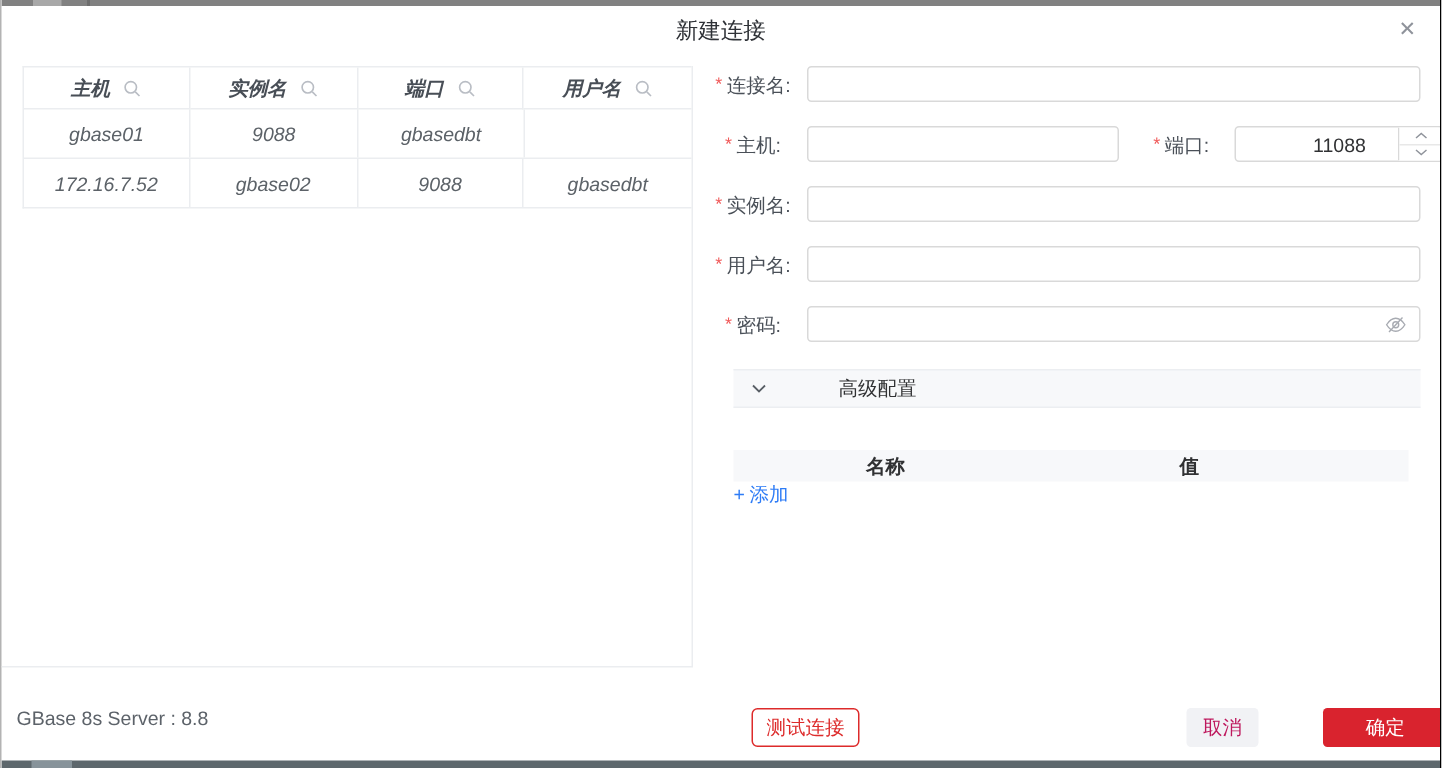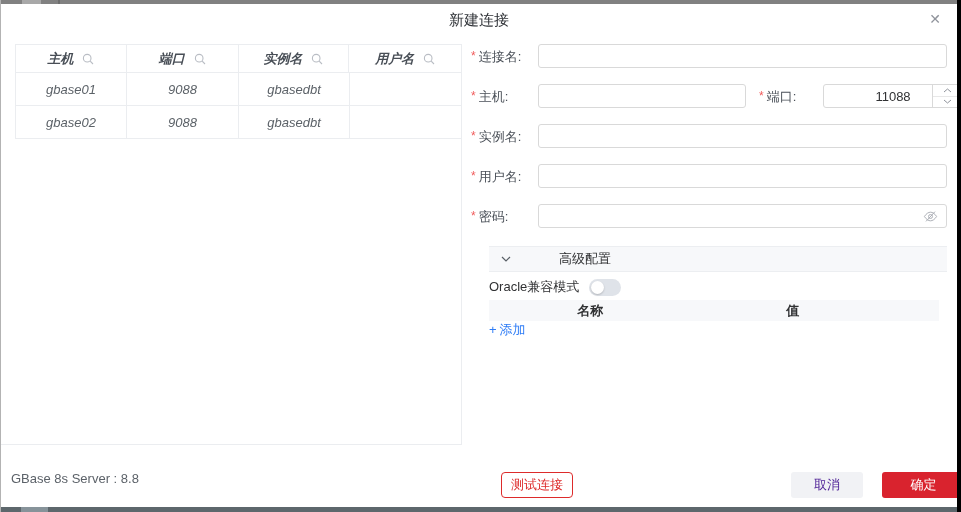--- a/index.html
+++ b/index.html
@@ -1,18 +1,18 @@
 <!DOCTYPE html>
 <html><head>
 <meta charset="utf-8">
 <style>
   html,body{margin:0;padding:0;background:#fff;}
   *{box-sizing:border-box;font-family:"Liberation Sans","DejaVu Sans",sans-serif;}
   #win{position:relative;width:961px;height:512px;background:#fff;overflow:hidden;
-       border-left:1px solid #b3b3b3;border-right:4px solid #000000;}
+       border-left:1px solid #b3b3b3;border-right:1px solid #000000;}
   
   .strip-top{position:absolute;left:0;top:0;width:100%;height:4px;background:#818181;}
   .strip-top .notch{position:absolute;left:21px;top:0;width:19px;height:4px;background:#a8a8a8;}
   .strip-top .sep{position:absolute;left:57px;top:0;width:2px;height:4px;background:#6d6d6d;}
   .strip-bottom{position:absolute;left:0;bottom:0;width:100%;height:5px;background:#5d676c;}
   .strip-bottom .notch{position:absolute;left:20px;top:0;width:27px;height:5px;background:#87939a;}
   
   .dlg-title{position:absolute;top:11px;left:0;width:100%;text-align:center;
              font-size:15px;color:#2f3237;font-weight:500;}
   .dlg-close{position:absolute;top:11px;right:16px;font-size:14px;color:#8f939b;cursor:pointer;line-height:16px;}
@@ -23,21 +23,21 @@
          font-size:13px;color:#5c6268;font-style:italic;}
   .pcell:nth-child(2){width:112px}.pcell:nth-child(4){width:112px;border-right:none;}
   .phead .pcell{height:28px;color:#484e56;font-weight:700;gap:9px;border-bottom:1px solid #ebedf0;}
   .pbody .pcell{height:32px;}
   .pbody .prow{border-bottom:1px solid #ebedf0;}
   .pbody .prow:last-child{border-bottom:none;}
   .mag{display:inline-flex;}
   .vdivider{position:absolute;left:460px;top:44px;width:1px;height:400px;background:#ebedf0;}
   .hdivider-left{position:absolute;left:0;top:444px;width:461px;height:1px;background:#ebedf0;}
   
-  .flabel{position:absolute;width:62px;text-align:left;font-size:13px;color:#4a5058;line-height:24px;white-space:nowrap;}
+  .flabel{position:absolute;width:62px;text-align:center;font-size:13px;color:#4a5058;line-height:24px;white-space:nowrap;}
   .req{color:#f05b5b;margin-right:3px;font-size:12px;vertical-align:1px;}
   .fin{position:absolute;height:24px;border:1px solid #d9d9d9;border-radius:3px;background:#fff;}
   .fin input{width:100%;height:100%;border:none;outline:none;background:transparent;
              font-size:13px;color:#303133;padding:0 8px;border-radius:3px;}
   
   .port-wrap input{text-align:center;padding:0;}
   .spinner{position:absolute;right:0;top:0;width:30px;height:22px;border-left:1px solid #d9d9d9;
            display:flex;flex-direction:column;background:#fff;border-radius:0 3px 3px 0;}
   .spin-btn{flex:1;display:flex;align-items:center;justify-content:center;cursor:pointer;}
   .spin-btn.up{border-bottom:1px solid #e8e8e8;}
@@ -57,21 +57,21 @@
   .param-head{position:absolute;left:488px;top:300px;width:450px;height:21px;background:#f7f8fa;
               display:flex;align-items:center;font-size:13px;color:#303133;font-weight:700;}
   .param-head .ph{width:45%;text-align:center;}
   .add-link{position:absolute;left:488px;top:321px;font-size:13px;color:#2e7cf6;cursor:pointer;}
   .add-link .plus{margin-right:3px;}
   
   .server-info{position:absolute;left:10px;top:471px;font-size:13px;color:#5c6269;}
   .btn{position:absolute;font-size:13px;border-radius:3px;display:flex;align-items:center;justify-content:center;cursor:pointer;}
   .btn-test{left:500px;top:472px;width:72px;height:26px;background:#fff;border:1px solid #dd2b2b;
             border-radius:4px;color:#dd2b2b;}
-  .btn-cancel{left:790px;top:472px;width:72px;height:26px;background:#f1f2f5;color:#4c1d95;}
+  .btn-cancel{left:790px;top:472px;width:48px;height:26px;background:#f1f2f5;color:#be185d;}
   .btn-ok{left:881px;top:472px;width:83px;height:26px;background:#d9232e;color:#fff;}
 </style>
 </head>
 <body>
 
 <div id="win">
   <div class="strip-top">
     <div class="notch"></div>
     <div class="sep"></div>
   </div>
@@ -84,30 +84,30 @@
       <div class="pcell">
         <span>主机</span>
         <span class="mag">
           <svg width="12" height="12" viewBox="0 0 12 12">
               <circle cx="5.2" cy="5.2" r="3.8" fill="none" stroke="#b9bdc4" stroke-width="1.1"></circle>
               <line x1="8.2" y1="8.2" x2="11" y2="11" stroke="#b9bdc4" stroke-width="1.1"></line>
             </svg>
         </span>
       </div>
       <div class="pcell">
+        <span>实例名</span>
+        <span class="mag">
+          <svg width="12" height="12" viewBox="0 0 12 12">
+              <circle cx="5.2" cy="5.2" r="3.8" fill="none" stroke="#b9bdc4" stroke-width="1.1"></circle>
+              <line x1="8.2" y1="8.2" x2="11" y2="11" stroke="#b9bdc4" stroke-width="1.1"></line>
+            </svg>
+        </span>
+      </div>
+      <div class="pcell">
         <span>端口</span>
-        <span class="mag">
-          <svg width="12" height="12" viewBox="0 0 12 12">
-              <circle cx="5.2" cy="5.2" r="3.8" fill="none" stroke="#b9bdc4" stroke-width="1.1"></circle>
-              <line x1="8.2" y1="8.2" x2="11" y2="11" stroke="#b9bdc4" stroke-width="1.1"></line>
-            </svg>
-        </span>
-      </div>
-      <div class="pcell">
-        <span>实例名</span>
         <span class="mag">
           <svg width="12" height="12" viewBox="0 0 12 12">
               <circle cx="5.2" cy="5.2" r="3.8" fill="none" stroke="#b9bdc4" stroke-width="1.1"></circle>
               <line x1="8.2" y1="8.2" x2="11" y2="11" stroke="#b9bdc4" stroke-width="1.1"></line>
             </svg>
         </span>
       </div>
       <div class="pcell">
         <span>用户名</span>
         <span class="mag">
@@ -118,20 +118,21 @@
         </span>
       </div>
     </div>
     <div class="pbody">
       <div class="prow">
         <div class="pcell">gbase01</div>
         <div class="pcell">9088</div>
         <div class="pcell">gbasedbt</div>
       </div>
       <div class="prow">
+        <div class="pcell">172.16.7.52</div>
         <div class="pcell">gbase02</div>
         <div class="pcell">9088</div>
         <div class="pcell">gbasedbt</div>
       </div>
     </div>
   </div>
   <div class="vdivider"></div>
   <div class="hdivider-left"></div>
 
   <div class="flabel" style="left:470px;top:44px;">
@@ -196,26 +197,20 @@
 
   <div class="collapse-head" style="top:246px;gap:48px;">
     <span class="chev">
       <svg width="10" height="6" viewBox="0 0 10 6">
           <polyline points="1,1 5,5 9,1" fill="none" stroke="#595f66" stroke-width="1.2"></polyline>
         </svg>
     </span>
     <span>高级配置</span>
   </div>
 
-  <div class="oracle-row">
-    <span class="olabel">Oracle兼容模式</span>
-    <div class="toggle" role="switch" aria-checked="false">
-      <div class="knob"></div>
-    </div>
-  </div>
 
   <div class="param-head">
     <div class="ph">名称</div>
     <div class="ph">值</div>
   </div>
 
   <div class="add-link">
     <span class="plus">+</span><span>添加</span>
   </div>
 

